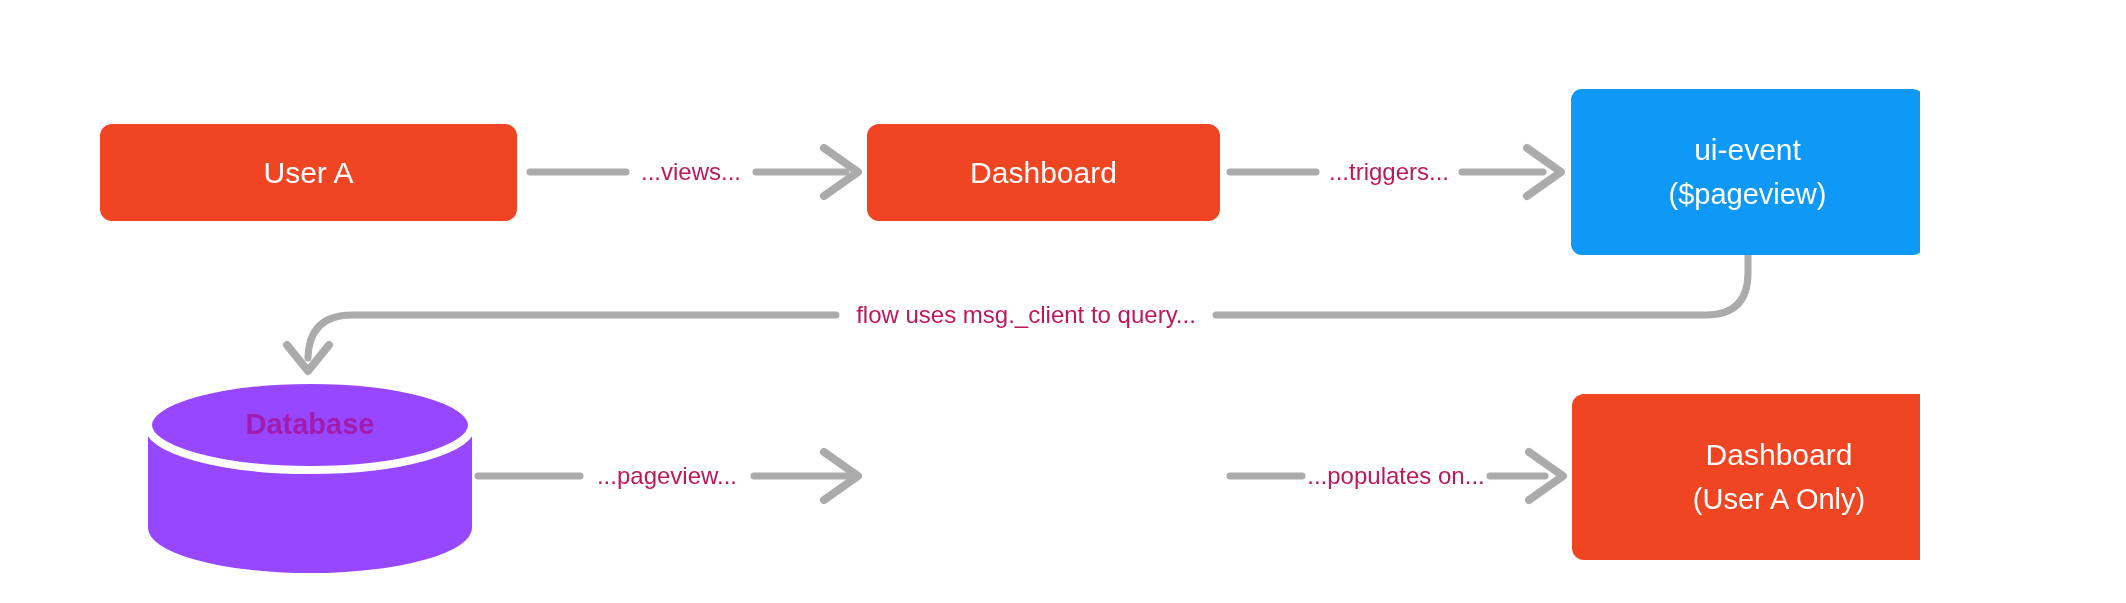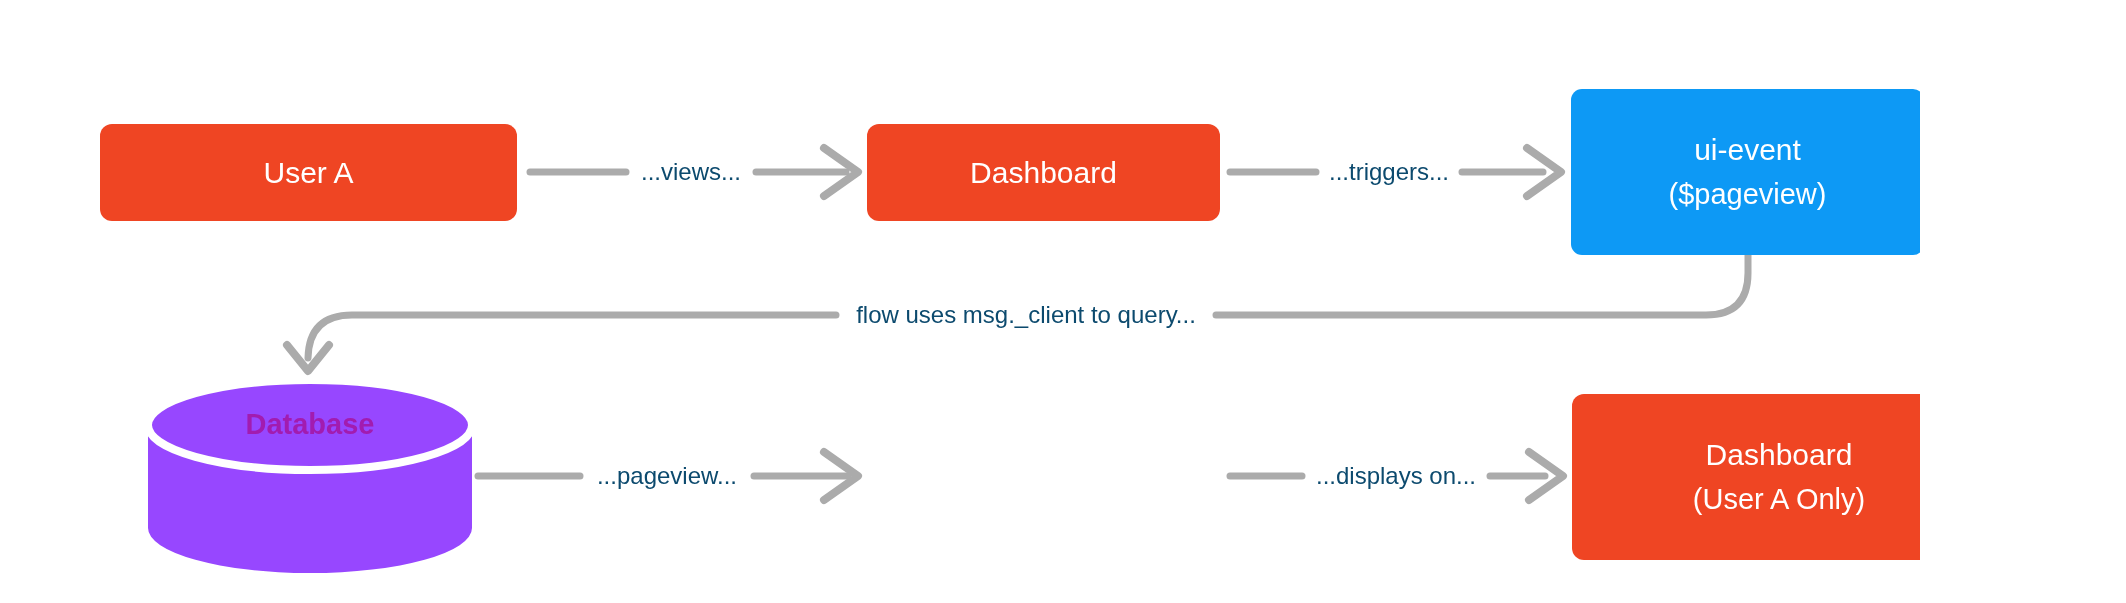--- a/index.html
+++ b/index.html
@@ -19,21 +19,21 @@
   .node-blue   { background:#0D99F5;border-radius:11px; }
   .node .line  { font-size:30px; font-weight:500; line-height:44px; white-space:nowrap; }
   .node .line2 { font-size:29px; font-weight:500; line-height:44px; white-space:nowrap; }
   .db-label {
     position:absolute; left:148px; top:372px; width:324px; height:48px;
     display:flex; align-items:center; justify-content:center;
     color:#a21caf; font-size:29px; font-weight:700;
   }
   .wire-label {
     position:absolute; transform:translate(-50%,-50%);
-    color:#0c4a6e; font-size:24px; font-weight:400; white-space:nowrap;
+    color:#be185d; font-size:24px; font-weight:400; white-space:nowrap;
   }
 </style>
 </head>
 <body>
 
 <div class="stage">
 
   <svg class="wires" width="2126" height="603" viewBox="0 0 2126 603">
 
     <path class="wire" d="M 530 144 H 626"></path>
@@ -86,15 +86,15 @@
   </div>
 
   <div class="wire-label" style="left:691px; top:144px;">...views...</div>
 
   <div class="wire-label" style="left:1389px; top:144px;">...triggers...</div>
 
   <div class="wire-label" style="left:1026px; top:287px;">flow uses msg._client to query...</div>
 
   <div class="wire-label" style="left:667px; top:448px;">...pageview...</div>
 
-  <div class="wire-label" style="left:1396px; top:448px;">...displays on...</div>
+  <div class="wire-label" style="left:1396px; top:448px;">...populates on...</div>
 
 </div>
 
 </body></html>

